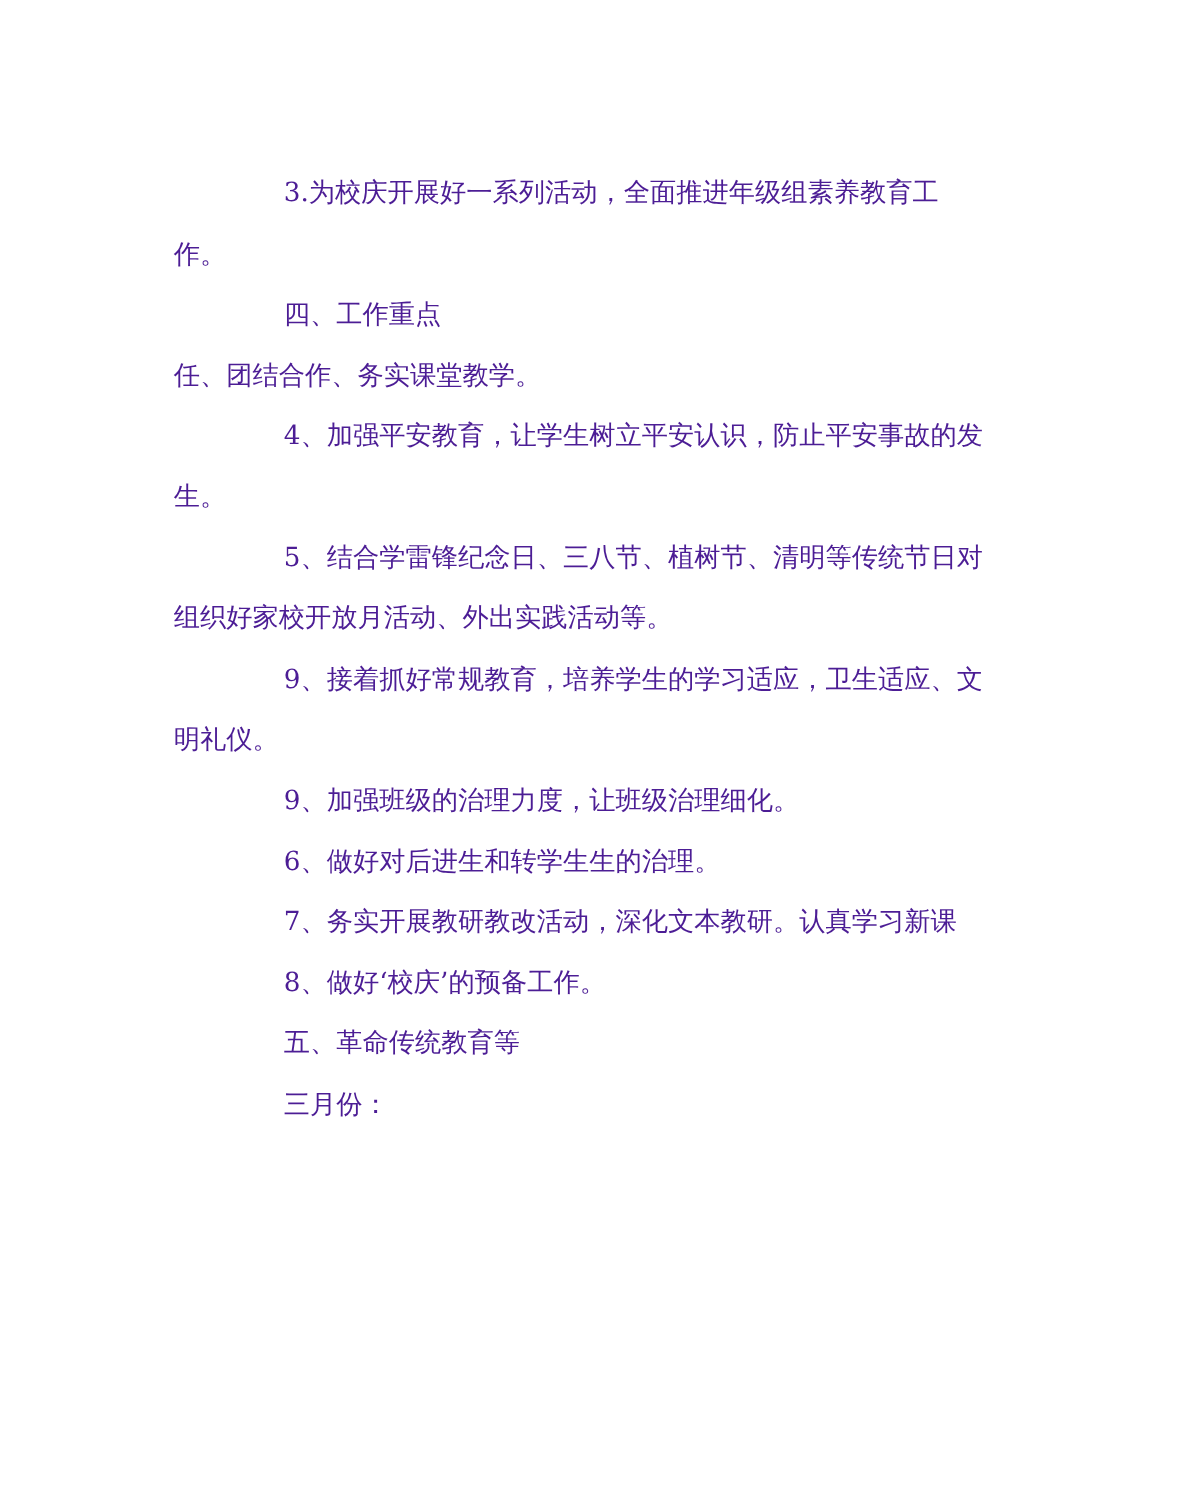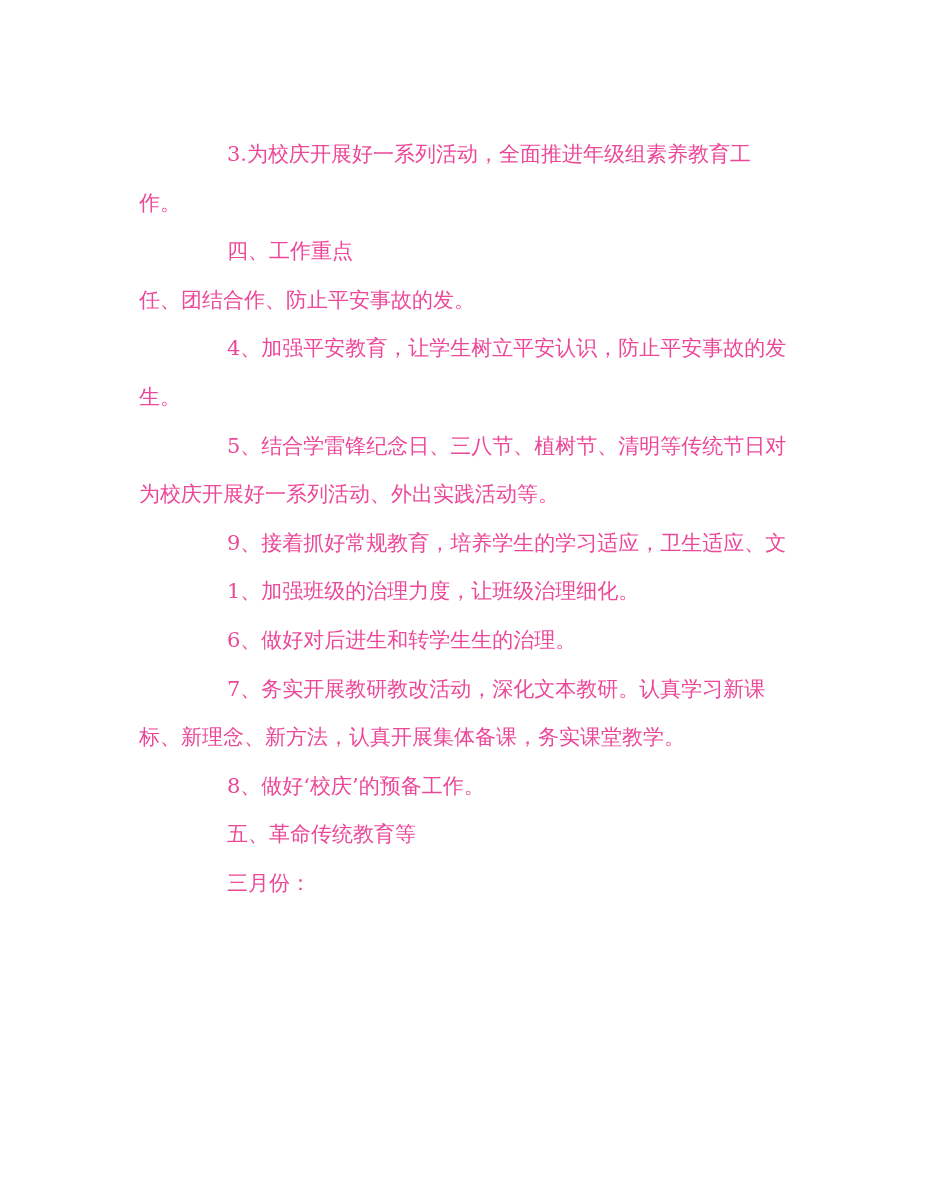--- a/index.html
+++ b/index.html
@@ -4,39 +4,39 @@
 <style>
   html, body { margin: 0; padding: 0; background: #ffffff; }
   body { width: 950px; height: 1189px; position: relative; overflow: hidden; }
   .page {
     position: absolute;
     left: 139px;
     top: 130px;
     width: 668px;
     font-family: "DejaVu Serif", "Liberation Serif", serif;
     font-size: 21px;
-    color: #ec4899;
+    color: #4c1d95;
     line-height: 48.6px;
   }
   .line { white-space: nowrap; height: 48.6px; }
   .indent { padding-left: 88px; }
 </style>
 </head>
 <body>
 
 <div class="page">
   <div class="line indent">3.为校庆开展好一系列活动，全面推进年级组素养教育工</div>
   <div class="line">作。</div>
   <div class="line indent">四、工作重点</div>
-  <div class="line">任、团结合作、防止平安事故的发。</div>
+  <div class="line">任、团结合作、务实课堂教学。</div>
   <div class="line indent">4、加强平安教育，让学生树立平安认识，防止平安事故的发</div>
   <div class="line">生。</div>
   <div class="line indent">5、结合学雷锋纪念日、三八节、植树节、清明等传统节日对</div>
-  <div class="line">为校庆开展好一系列活动、外出实践活动等。</div>
+  <div class="line">组织好家校开放月活动、外出实践活动等。</div>
   <div class="line indent">9、接着抓好常规教育，培养学生的学习适应，卫生适应、文</div>
-  <div class="line indent">1、加强班级的治理力度，让班级治理细化。</div>
+  <div class="line">明礼仪。</div>
+  <div class="line indent">9、加强班级的治理力度，让班级治理细化。</div>
   <div class="line indent">6、做好对后进生和转学生生的治理。</div>
   <div class="line indent">7、务实开展教研教改活动，深化文本教研。认真学习新课</div>
-  <div class="line">标、新理念、新方法，认真开展集体备课，务实课堂教学。</div>
   <div class="line indent">8、做好‘校庆’的预备工作。</div>
   <div class="line indent">五、革命传统教育等</div>
   <div class="line indent">三月份：</div>
 </div>
 
 </body></html>

